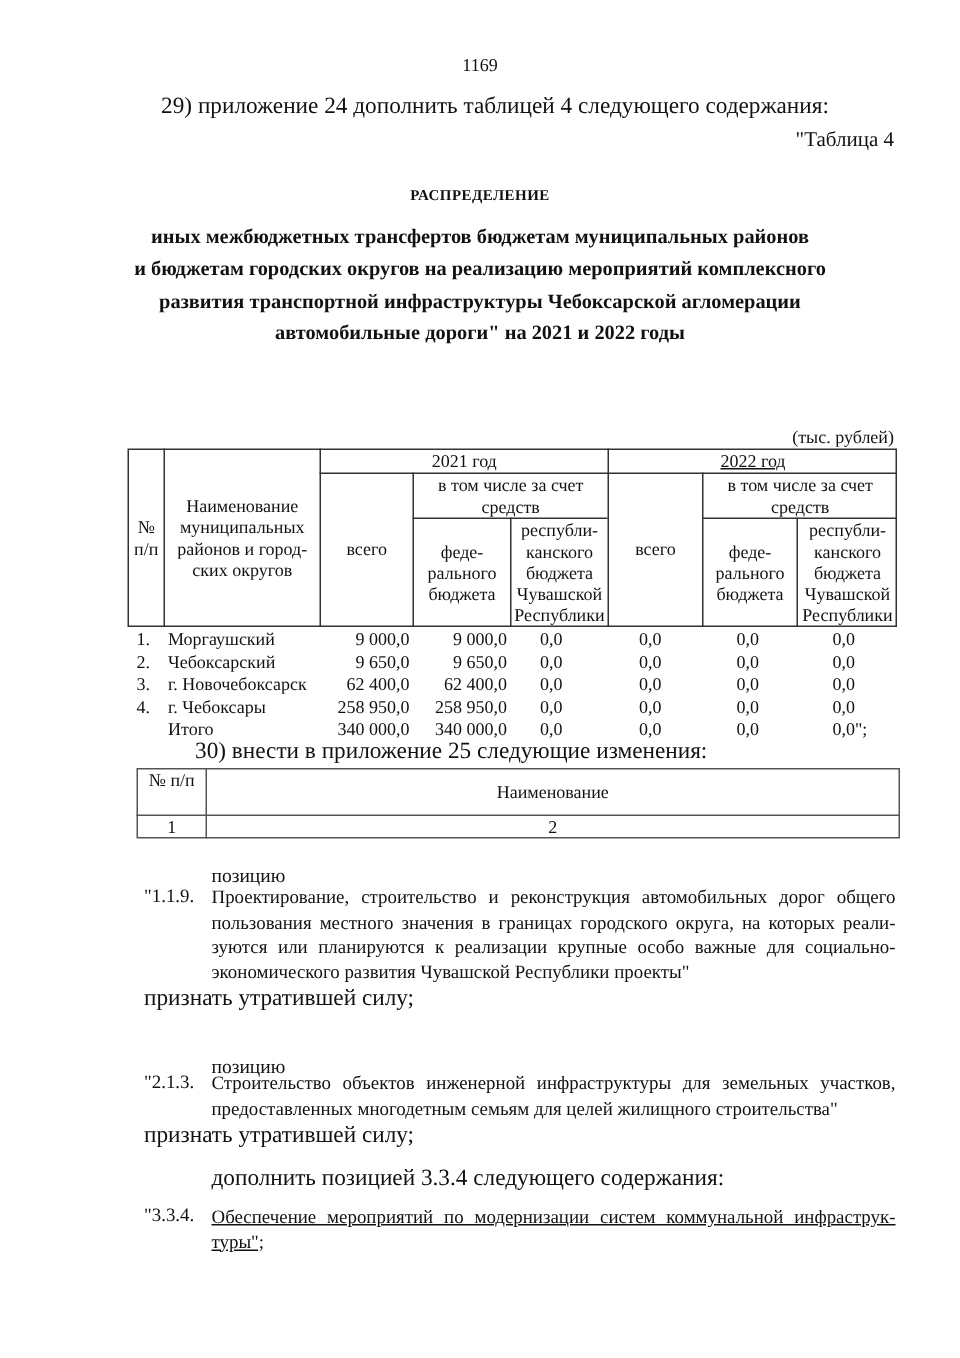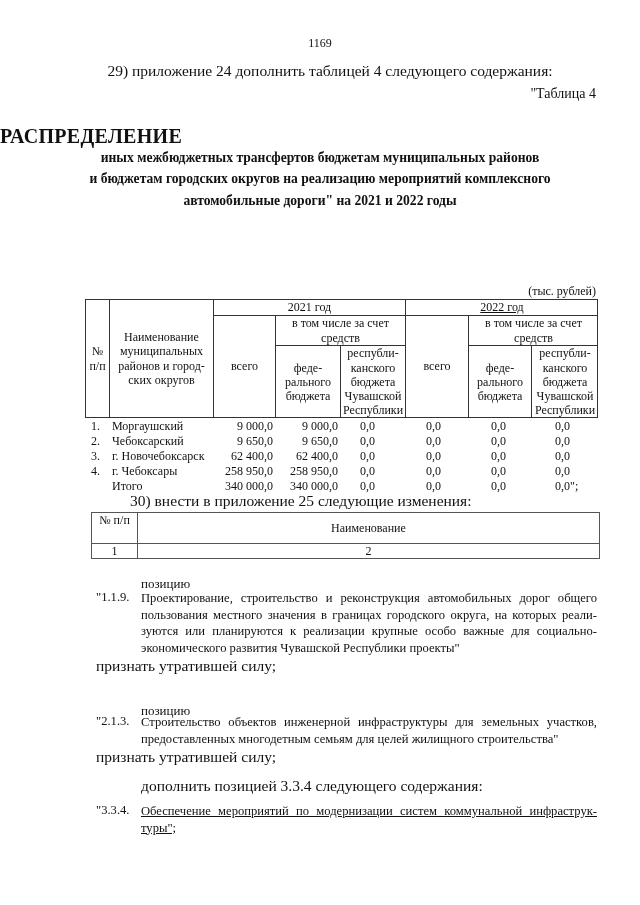--- a/index.html
+++ b/index.html
@@ -2,21 +2,21 @@
 <html><head>
 <meta charset="utf-8">
 <style>
   html, body { margin:0; padding:0; background:#ffffff; }
   body { width:640px; height:905px; position:relative; overflow:hidden;
          font-family:"Liberation Serif","DejaVu Serif",serif; color:#111; }
   .abs { position:absolute; }
   .page-num { top:36px; left:0; width:640px; text-align:center; font-size:12px; }
   .line29 { top:62px; left:0; width:640px; text-align:center; font-size:15.5px; padding-left:20px; box-sizing:border-box; }
   .tbl-label { top:86px; right:44px; font-size:14px; }
-  .title { top:125px; left:0; width:640px; font-weight:bold; font-size:20px; letter-spacing:0.3px; }
+  .title { top:125px; left:0; width:640px; text-align:center; font-weight:bold; font-size:10px; letter-spacing:0.3px; }
   .subtitle { top:147px; left:0; width:640px; text-align:center; font-weight:bold; font-size:13.6px; line-height:21.3px; }
   .units { top:284px; right:44px; font-size:12px; }
 
   
   .grid { position:absolute; border:1px solid #333; box-sizing:border-box; }
   .cell { position:absolute; box-sizing:border-box; font-size:12px; line-height:14.2px; text-align:center;
           display:flex; align-items:center; justify-content:center; }
   .vline { position:absolute; width:1px; background:#333; }
   .hline { position:absolute; height:1px; background:#333; }
   .row { position:absolute; left:0; width:640px; height:15px; font-size:12px; }
@@ -37,20 +37,21 @@
 <body>
 
 <div class="abs page-num">1169</div>
 <div class="abs line29">29) приложение 24 дополнить таблицей 4 следующего содержания:</div>
 <div class="abs tbl-label">"Таблица 4</div>
 
 <div class="abs title">РАСПРЕДЕЛЕНИЕ</div>
 <div class="abs subtitle">
   <div>иных межбюджетных трансфертов бюджетам муниципальных районов</div>
   <div>и бюджетам городских округов на реализацию мероприятий комплексного</div>
+  <div>развития транспортной инфраструктуры Чебоксарской агломерации</div>
   <div>автомобильные дороги" на 2021 и 2022 годы</div>
 </div>
 
 <div class="abs units">(тыс. рублей)</div>
 
 <div>
   <div class="grid" style="left:85px; top:299px; width:513px; height:119px;"></div>
 
   <div class="vline" style="left:109px; top:299px; height:119px;"></div>
   <div class="vline" style="left:213px; top:299px; height:119px;"></div>

